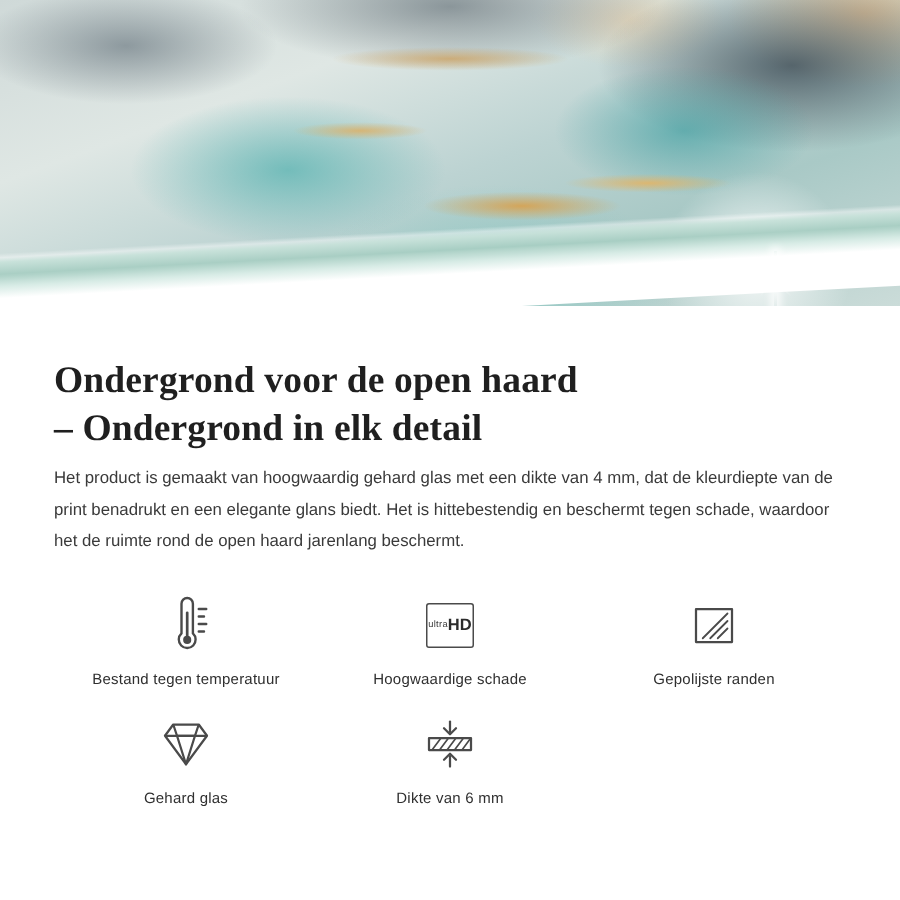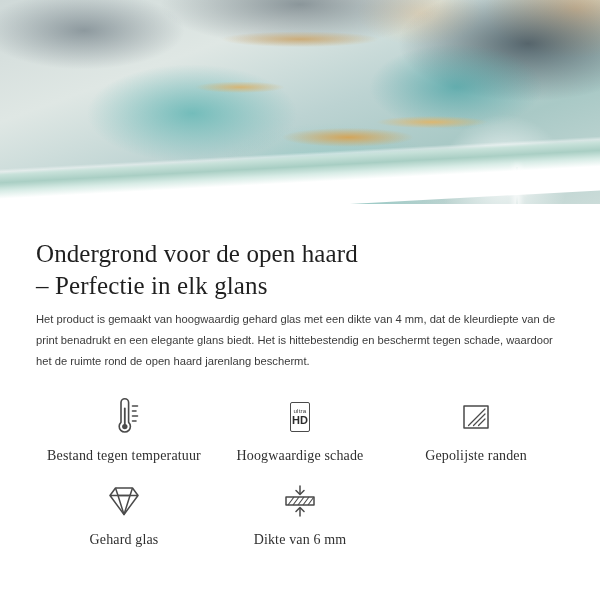--- a/index.html
+++ b/index.html
@@ -119,21 +119,21 @@
 
   
   .content {
     padding: 20px 36px 0 36px;
   }
   .headline {
     font-family: "Liberation Serif", serif;
     font-size: 25px;
     line-height: 1.28;
     color: #1f1f1f;
-    font-weight: 400;
+    font-weight: 700;
     letter-spacing: 0.1px;
   }
   .headline .l2 { display: block; }
   .body-copy {
     margin-top: 7px;
     font-size: 11.2px;
     line-height: 1.88;
     color: #3a3a3a;
     max-width: 528px;
   }
@@ -153,32 +153,31 @@
     text-align: center;
   }
   .feature-icon {
     height: 46px;
     display: flex;
     align-items: center;
     justify-content: center;
   }
   .feature-label {
     margin-top: 8px;
-    font-size: 14px;
+    font-size: 10px;
     color: #2f2f2f;
     letter-spacing: 0.15px;
-    font-family: Liberation Serif, serif;
   }
   .ultrahd {
-    width: 20px;
+    width: 32px;
     height: 30px;
     border: 1.6px solid #4a4a4a;
     border-radius: 2px;
     display: flex;
-    flex-direction: column;
+    flex-direction: row;
     align-items: center;
     justify-content: center;
     line-height: 1;
   }
   .ultrahd .u1 { font-size: 6.2px; letter-spacing: 0.2px; color: #3a3a3a; }
   .ultrahd .u2 { font-size: 11px; font-weight: bold; color: #2b2b2b; margin-top: 1px; }
 </style>
 </head>
 <body>
 
@@ -190,21 +189,21 @@
   <div class="sparkle">
     <div class="sparkle-diag"></div>
     <div class="sparkle-diag2"></div>
   </div>
 </div>
 
 <div class="content">
 
   <h1 class="headline">
     <span>Ondergrond voor de open haard</span>
-    <span class="l2">– Perfectie in elk glans</span>
+    <span class="l2">– Ondergrond in elk detail</span>
   </h1>
 
   <p class="body-copy">Het product is gemaakt van hoogwaardig gehard glas met een dikte van 4 mm, dat de kleurdiepte van de print benadrukt en een elegante glans biedt. Het is hittebestendig en beschermt tegen schade, waardoor het de ruimte rond de open haard jarenlang beschermt.</p>
 
   <div class="features">
 
     <div class="feature">
       <div class="feature-icon">
         <svg width="40" height="44" viewBox="0 0 40 44" fill="none" stroke="#4a4a4a" stroke-width="1.6">
           <path d="M17 7.5a3.8 3.8 0 0 1 7.6 0v19.8a5.6 5.6 0 1 1-7.6 0z" stroke-linejoin="round"></path>

